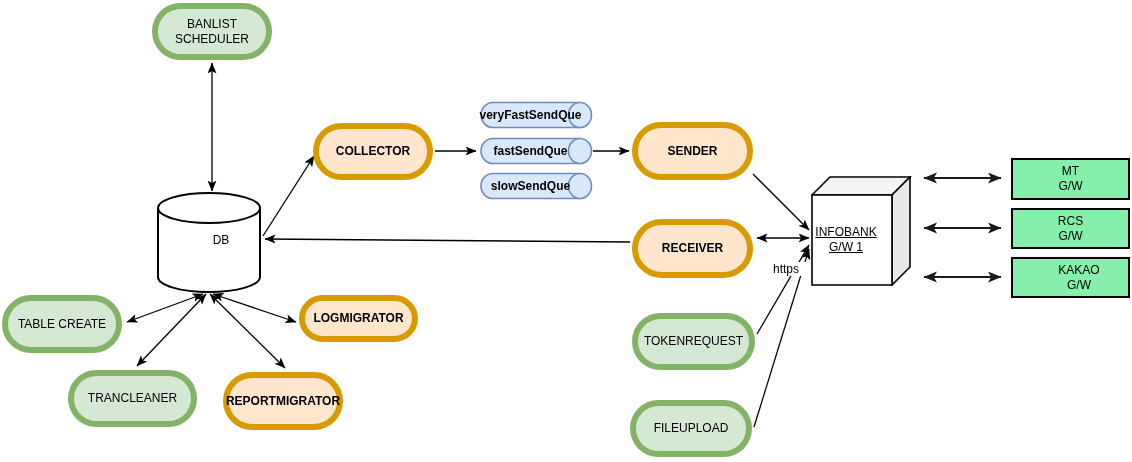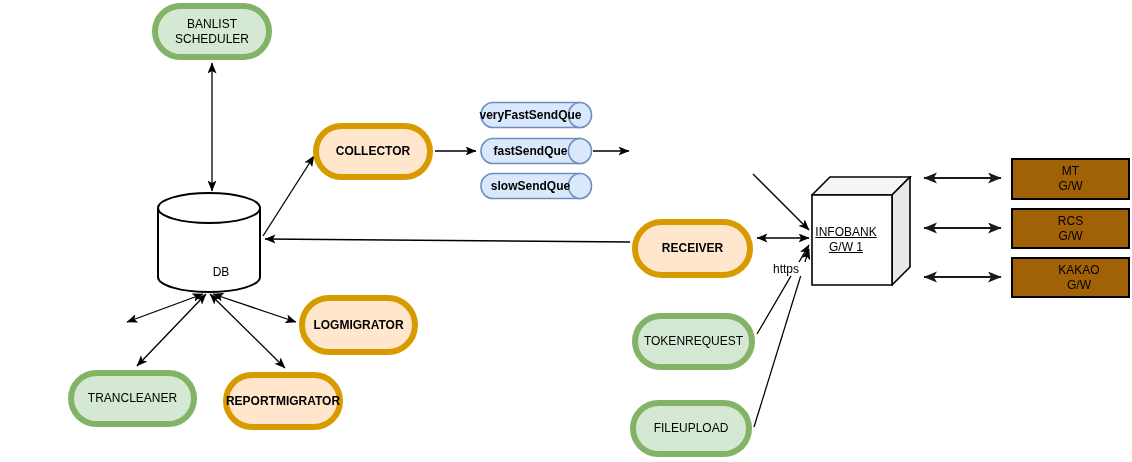--- a/index.html
+++ b/index.html
@@ -11,21 +11,21 @@
   .edges { position:absolute; left:0; top:0; width:1132px; height:462px; pointer-events:none; }
   .node {
     position:absolute; box-sizing:border-box;
     display:flex; align-items:center; justify-content:center;
     text-align:center; line-height:1.25;
   }
   .node span { white-space:pre-line; display:block; }
   .pill { border-radius:30px; border:6px solid #4d7c0f; }
   .green  { background:var(--green-fill);  border-color:var(--green-stroke); }
   .orange { background:var(--orange-fill); border-color:var(--orange-stroke); font-weight:bold; }
-  .rect-node { background:#a16207; border:2px solid #000; }
+  .rect-node { background:#86efac; border:2px solid #000; }
   .shape-label { position:absolute; display:flex; align-items:center; justify-content:center; text-align:center; line-height:1.25; }
   .queue-label { font-weight:bold; }
   .edge-label { position:absolute; text-align:center; background:#ffffff; padding:0 2px; }
   .q-body   { fill:var(--blue-fill); stroke:var(--blue-stroke); stroke-width:1.6; }
   .cyl-body { fill:#ffffff; stroke:#000; stroke-width:2; }
   .cube-front { fill:#ffffff; stroke:#000; stroke-width:1.6; }
   .cube-top   { fill:#f5f5f5; stroke:#000; stroke-width:1.6; }
   .cube-side  { fill:#e8e8e8; stroke:#000; stroke-width:1.6; }
   .e  { stroke:#000; stroke-width:1.3; fill:none; }
   .eb { stroke:#1a1a1a; stroke-width:2.2; fill:none; }
@@ -61,48 +61,54 @@
     <line class="eb" x1="924" y1="228" x2="1001" y2="228" marker-start="url(#ahb)" marker-end="url(#ahb)"></line>
     <line class="eb" x1="924" y1="277" x2="1001" y2="277" marker-start="url(#ahb)" marker-end="url(#ahb)"></line>
   </svg>
 
   <div class="edge-label" style="left:763px; top:218px; width:42px;margin-top:44px;">https</div>
 
   <div class="node pill green" style="left:152px; top:3px;  width:120px; height:57px;">
       <span>BANLIST
 SCHEDULER</span>
     </div>
+  <div class="node pill green" style="left:2px;   top:295px; width:120px; height:58px;">
+      <span>TABLE CREATE</span>
+    </div>
   <div class="node pill green" style="left:632px; top:313px; width:123px; height:57px;">
       <span>TOKENREQUEST</span>
     </div>
   <div class="node pill green" style="left:68px;  top:370px; width:129px; height:57px;">
       <span>TRANCLEANER</span>
     </div>
   <div class="node pill green" style="left:630px; top:400px; width:122px; height:57px;">
       <span>FILEUPLOAD</span>
     </div>
 
   <div class="node pill orange" style="left:313px; top:123px; width:120px; height:57px;">
       <span>COLLECTOR</span>
     </div>
+  <div class="node pill orange" style="left:632px; top:122px; width:121px; height:58px;">
+      <span>SENDER</span>
+    </div>
   <div class="node pill orange" style="left:632px; top:219px; width:121px; height:59px;">
       <span>RECEIVER</span>
     </div>
-  <div class="node pill orange" style="left:299px; top:295px; width:119px; height:60px;">
+  <div class="node pill orange" style="left:299px; top:295px; width:119px; height:47px;">
       <span>LOGMIGRATOR</span>
     </div>
   <div class="node pill orange" style="left:223px; top:372px; width:120px; height:58px;">
       <span>REPORTMIGRATOR</span>
     </div>
 
   <svg style="position:absolute; left:157px; top:192px;" width="104" height="101" viewBox="0 0 104 101">
     <path class="cyl-body" d="M 1 16 L 1 85 A 51 15 0 0 0 103 85 L 103 16"></path>
     <ellipse class="cyl-body" cx="52" cy="16" rx="51" ry="15"></ellipse>
   </svg>
-  <div class="shape-label" style="left:157px; top:225px; width:128px; height:30px;margin-top:32px;">DB</div>
+  <div class="shape-label" style="left:157px; top:225px; width:128px; height:30px;">DB</div>
 
   <svg style="position:absolute; left:479px; top:101px;" width="114" height="28" viewBox="0 0 114 28">
     <path class="q-body" d="M 101 1.5 H 14 A 12 12.5 0 0 0 14 26.5 H 101"></path>
     <ellipse class="q-body" cx="101" cy="14" rx="11.5" ry="12.5"></ellipse>
   </svg>
   <div class="shape-label queue-label" style="left:479px; top:101px; width:103px; height:28px;">veryFastSendQue</div>
 
   <svg style="position:absolute; left:479px; top:137px;" width="114" height="28" viewBox="0 0 114 28">
     <path class="q-body" d="M 101 1.5 H 14 A 12 12.5 0 0 0 14 26.5 H 101"></path>
     <ellipse class="q-body" cx="101" cy="14" rx="11.5" ry="12.5"></ellipse>

